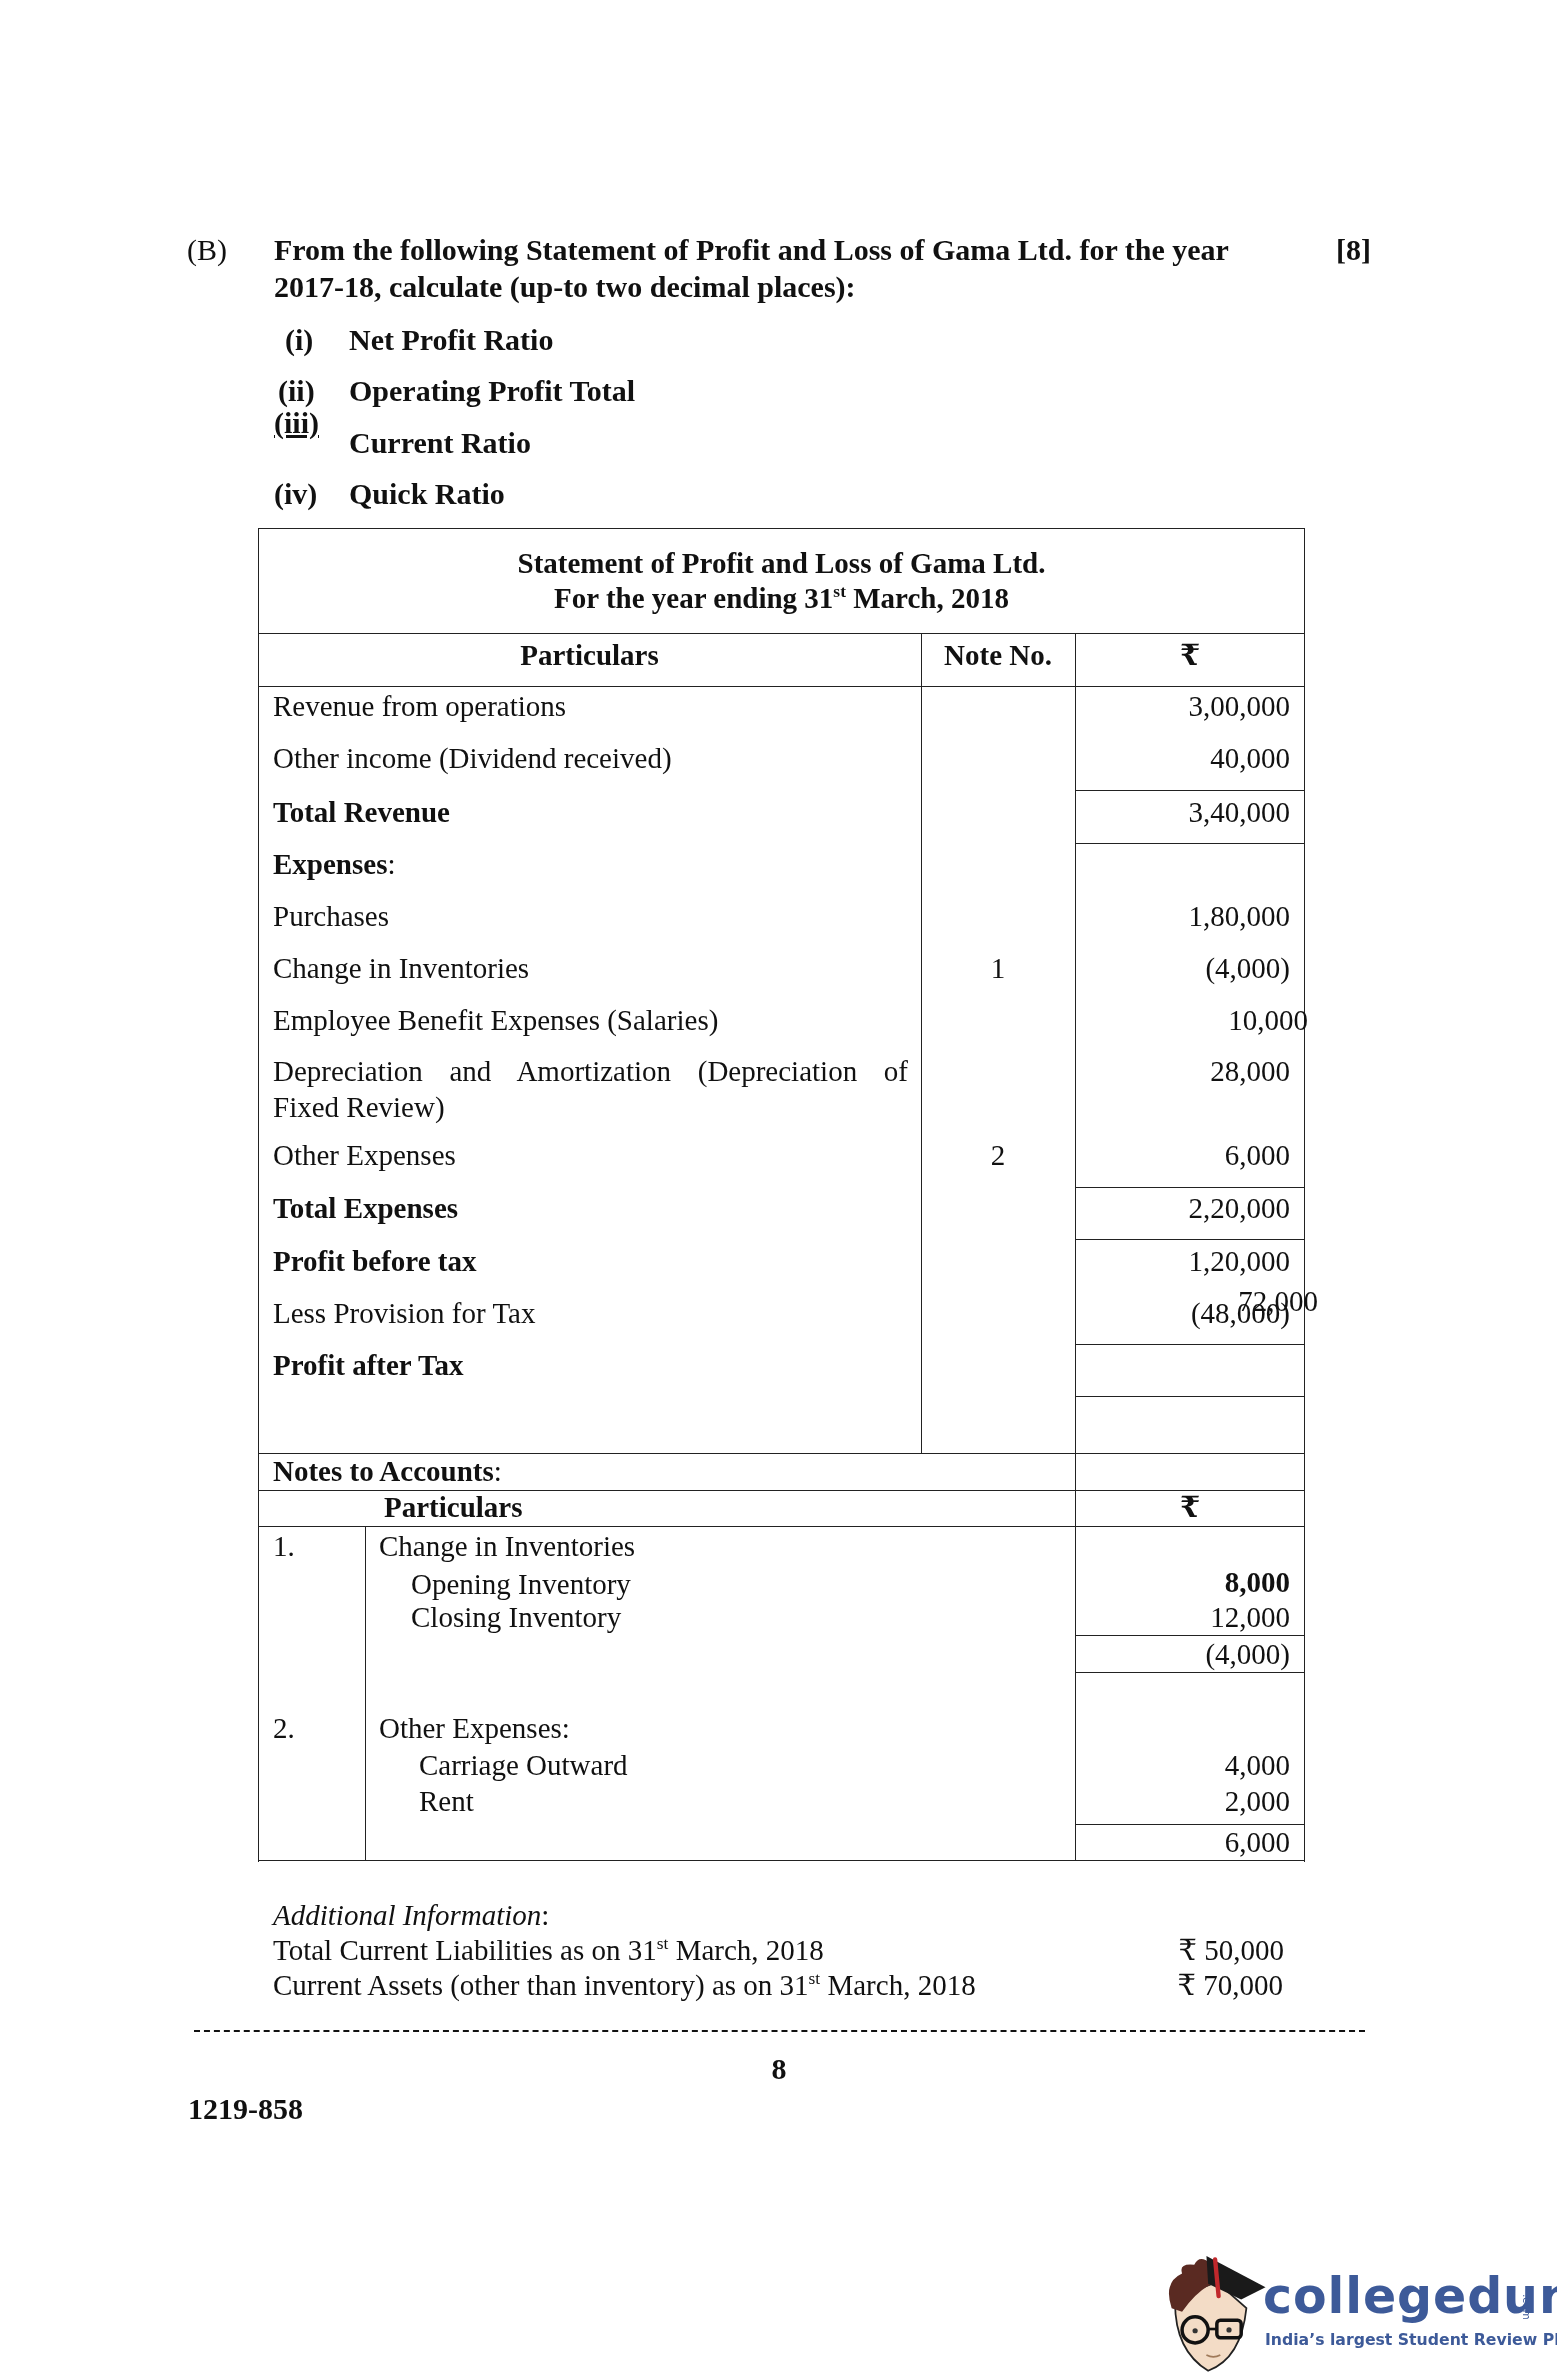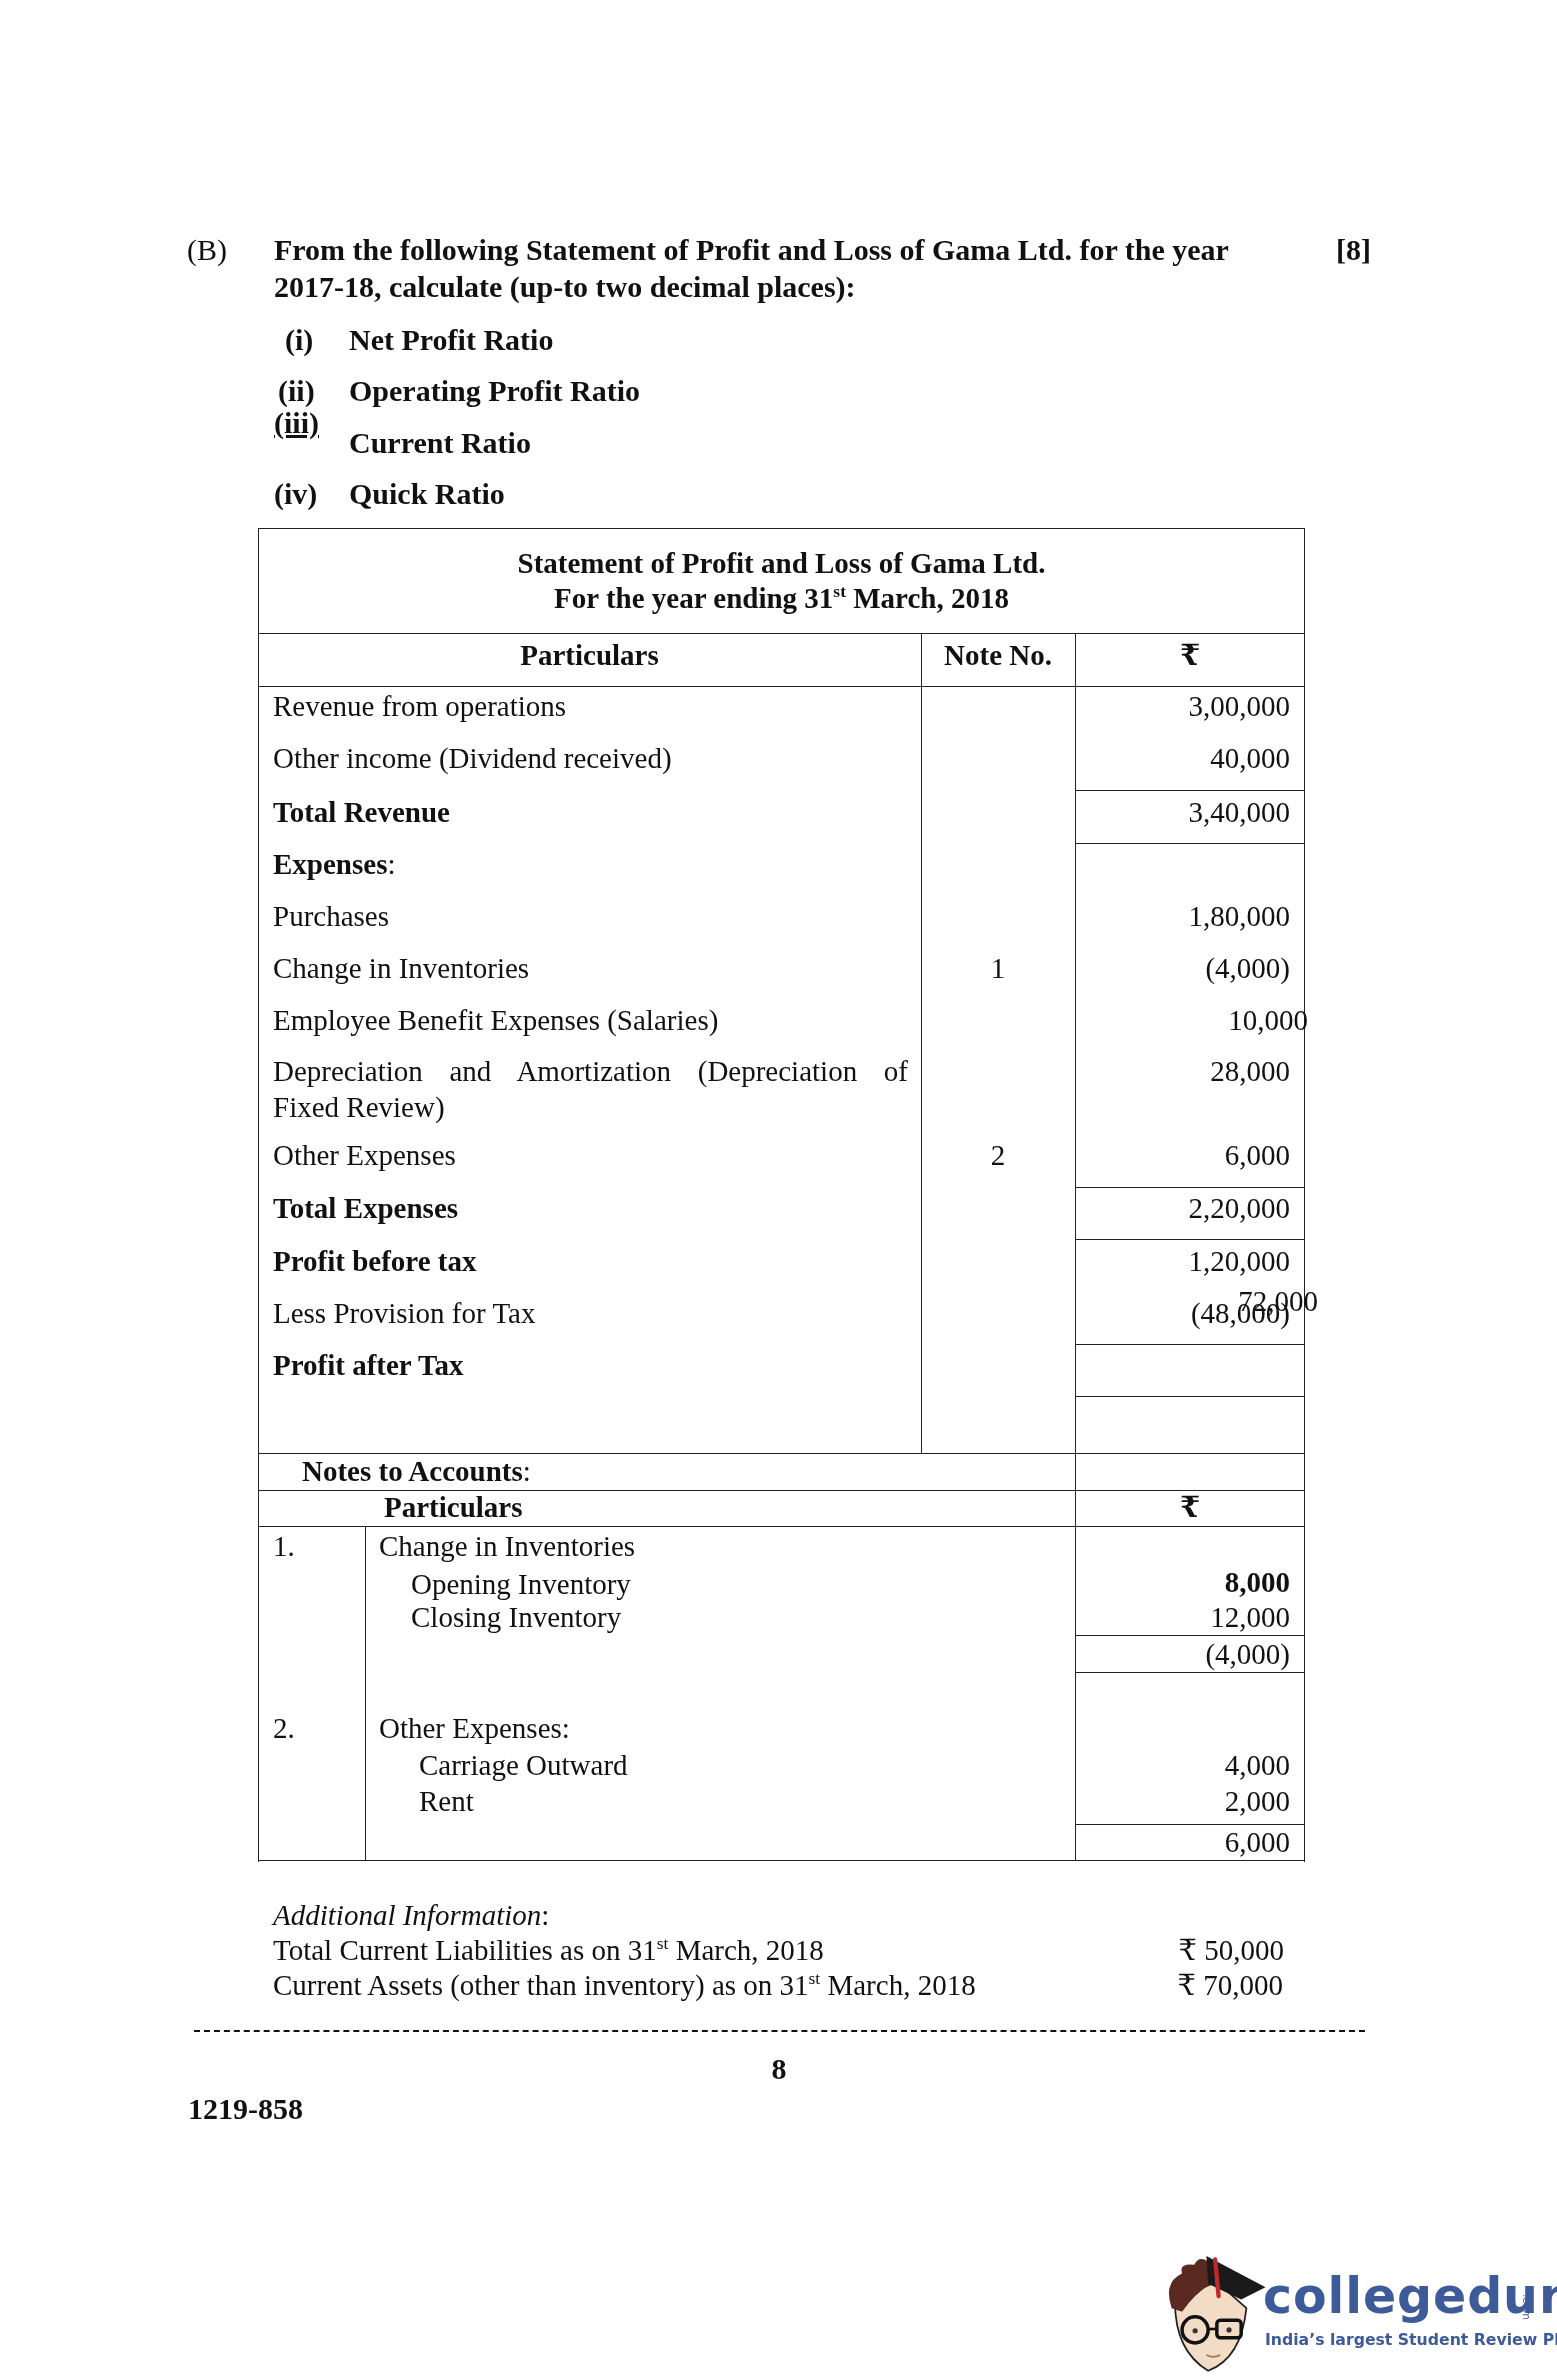--- a/index.html
+++ b/index.html
@@ -24,21 +24,21 @@
 <div>
   <div class="abs q" style="left:187px; top:232px;">(B)</div>
   <div class="abs q b" style="left:274px; top:232px;">From the following Statement of Profit and Loss of Gama Ltd. for the year</div>
   <div class="abs q b" style="left:1336px; top:232px;">[8]</div>
   <div class="abs q b" style="left:274px; top:269px;">2017-18, calculate (up-to two decimal places):</div>
 
   <div>
     <div class="abs q b" style="left:285px; top:322px;">(i)</div>
     <div class="abs q b" style="left:349px; top:322px;">Net Profit Ratio</div>
     <div class="abs q b" style="left:278px; top:373px;">(ii)</div>
-    <div class="abs q b" style="left:349px; top:373px;">Operating Profit Ratio</div>
+    <div class="abs q b" style="left:349px; top:373px;">Operating Profit Total</div>
     <div class="abs q b" style="left:274px; top:405px;text-decoration:underline;">(iii)</div>
     <div class="abs q b" style="left:349px; top:425px;">Current Ratio</div>
     <div class="abs q b" style="left:274px; top:476px;">(iv)</div>
     <div class="abs q b" style="left:349px; top:476px;">Quick Ratio</div>
   </div>
 </div>
 
 <div>
 
   <div class="hl" style="left:258px; top:528px; width:1047px;"></div>
@@ -113,21 +113,21 @@
   <div class="abs t r" style="left:1075px; width:215px; top:1244px;">1,20,000</div>
 
   <div class="abs t" style="left:273px; top:1296px;">Less Provision for Tax</div>
   <div class="abs t r" style="left:1075px; width:215px; top:1296px;">(48,000)</div>
 
   <div class="abs t b" style="left:273px; top:1348px;">Profit after Tax</div>
   <div class="abs t r" style="left:1075px; width:215px; top:1284px;margin-left:28px;">72,000</div>
 </div>
 
 <div>
-  <div class="abs t" style="left:273px; top:1454px;margin-left:29px;"><span class="b">Notes to Accounts</span><span>:</span></div>
+  <div class="abs t" style="left:273px; top:1454px;"><span class="b">Notes to Accounts</span><span>:</span></div>
   <div class="abs t b" style="left:384px; top:1490px;">Particulars</div>
   <div class="abs t b c" style="left:1075px; width:230px; top:1490px;">₹</div>
 
   <div class="abs t" style="left:273px; top:1529px;">1.</div>
   <div class="abs t" style="left:379px; top:1529px;">Change in Inventories</div>
   <div class="abs t" style="left:411px; top:1567px;">Opening Inventory</div>
   <div class="abs t r" style="left:1075px; width:215px; top:1565px;font-weight:bold;">8,000</div>
   <div class="abs t" style="left:411px; top:1600px;">Closing Inventory</div>
   <div class="abs t r" style="left:1075px; width:215px; top:1600px;">12,000</div>
   <div class="abs t r" style="left:1075px; width:215px; top:1637px;">(4,000)</div>

